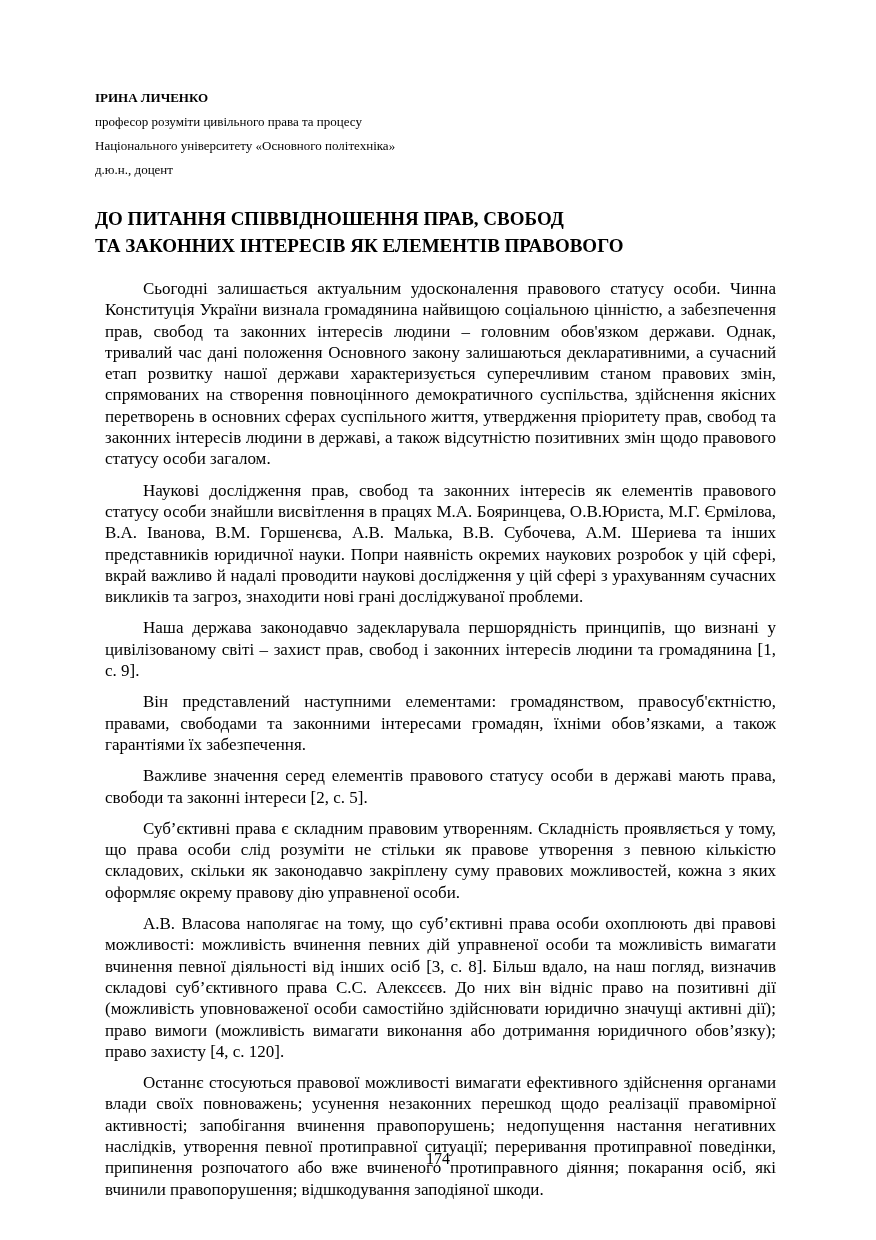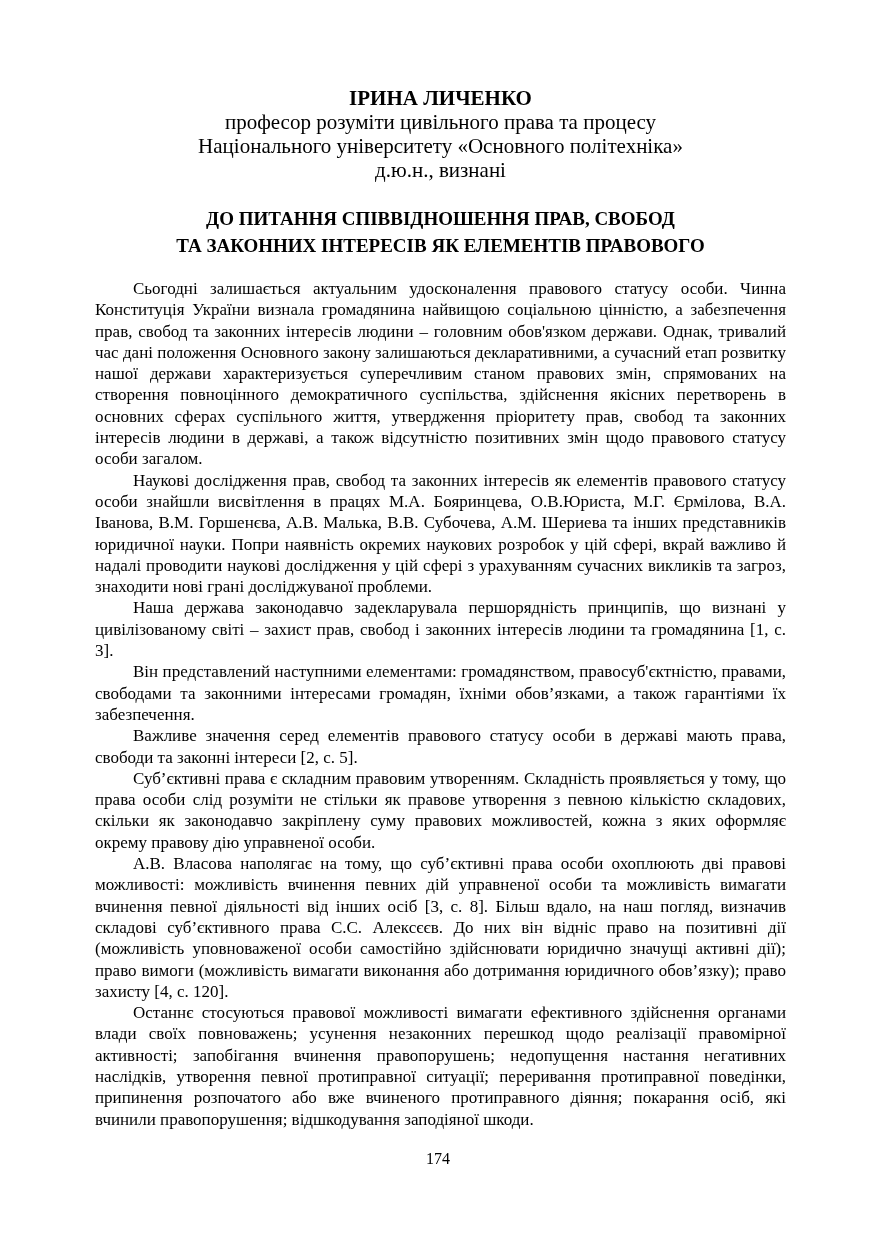--- a/index.html
+++ b/index.html
@@ -14,39 +14,39 @@
     background: #ffffff;
     color: #000000;
     font-family: "Liberation Serif", "DejaVu Serif", serif;
     overflow: hidden;
     box-sizing: border-box;
   }
   .content {
     padding: 86px 90px 0 95px;
   }
   .author-block {
-    text-align: center;
-    font-size: 21px;
+    text-align: left;
+    font-size: 13px;
     line-height: 24px;
   }
   .author-name {
     font-weight: bold;
   }
   .article-title {
     margin-top: 24px;
-    text-align: center;
+    text-align: left;
     font-weight: bold;
     font-size: 19px;
     line-height: 26.5px;
   }
   .body-text {
     margin-top: 19px;
   }
   .body-text p {
-    margin: 0;
+    margin: 10px;
     text-indent: 38px;
     text-align: justify;
     font-size: 17px;
     line-height: 21.3px;
   }
   .page-number {
     position: absolute;
     bottom: 72px;
     left: 0;
     width: 100%;
@@ -57,32 +57,32 @@
 </head>
 <body>
 
 <div class="page">
   <div class="content">
 
     <div class="author-block">
       <div class="author-name">ІРИНА ЛИЧЕНКО</div>
       <div>професор розуміти цивільного права та процесу</div>
       <div>Національного університету «Основного політехніка»</div>
-      <div>д.ю.н., визнані</div>
+      <div>д.ю.н., доцент</div>
     </div>
 
     <div class="article-title">
       <div>ДО ПИТАННЯ СПІВВІДНОШЕННЯ ПРАВ, СВОБОД</div>
       <div>ТА ЗАКОННИХ ІНТЕРЕСІВ ЯК ЕЛЕМЕНТІВ ПРАВОВОГО</div>
     </div>
 
     <div class="body-text">
       <p>Сьогодні залишається актуальним удосконалення правового статусу особи. Чинна Конституція України визнала громадянина найвищою соціальною цінністю, а забезпечення прав, свобод та законних інтересів людини – головним обов'язком держави. Однак, тривалий час дані положення Основного закону залишаються декларативними, а сучасний етап розвитку нашої держави характеризується суперечливим станом правових змін, спрямованих на створення повноцінного демократичного суспільства, здійснення якісних перетворень в основних сферах суспільного життя, утвердження пріоритету прав, свобод та законних інтересів людини в державі, а також відсутністю позитивних змін щодо правового статусу особи загалом.</p>
       <p>Наукові дослідження прав, свобод та законних інтересів як елементів правового статусу особи знайшли висвітлення в працях М.А. Бояринцева, О.В.Юриста, М.Г. Єрмілова, В.А. Іванова, В.М. Горшенєва, А.В. Малька, В.В. Субочева, А.М. Шериева та інших представників юридичної науки. Попри наявність окремих наукових розробок у цій сфері, вкрай важливо й надалі проводити наукові дослідження у цій сфері з урахуванням сучасних викликів та загроз, знаходити нові грані досліджуваної проблеми.</p>
-      <p>Наша держава законодавчо задекларувала першорядність принципів, що визнані у цивілізованому світі – захист прав, свобод і законних інтересів людини та громадянина [1, с. 3].</p>
+      <p>Наша держава законодавчо задекларувала першорядність принципів, що визнані у цивілізованому світі – захист прав, свобод і законних інтересів людини та громадянина [1, с. 9].</p>
       <p>Він представлений наступними елементами: громадянством, правосуб'єктністю, правами, свободами та законними інтересами громадян, їхніми обов’язками, а також гарантіями їх забезпечення.</p>
       <p>Важливе значення серед елементів правового статусу особи в державі мають права, свободи та законні інтереси [2, с. 5].</p>
       <p>Суб’єктивні права є складним правовим утворенням. Складність проявляється у тому, що права особи слід розуміти не стільки як правове утворення з певною кількістю складових, скільки як законодавчо закріплену суму правових можливостей, кожна з яких оформляє окрему правову дію управненої особи.</p>
       <p>А.В. Власова наполягає на тому, що суб’єктивні права особи охоплюють дві правові можливості: можливість вчинення певних дій управненої особи та можливість вимагати вчинення певної діяльності від інших осіб [3, с. 8]. Більш вдало, на наш погляд, визначив складові суб’єктивного права С.С. Алексєєв. До них він відніс право на позитивні дії (можливість уповноваженої особи самостійно здійснювати юридично значущі активні дії); право вимоги (можливість вимагати виконання або дотримання юридичного обов’язку); право захисту [4, с. 120].</p>
       <p>Останнє стосуються правової можливості вимагати ефективного здійснення органами влади своїх повноважень; усунення незаконних перешкод щодо реалізації правомірної активності; запобігання вчинення правопорушень; недопущення настання негативних наслідків, утворення певної протиправної ситуації; переривання протиправної поведінки, припинення розпочатого або вже вчиненого протиправного діяння; покарання осіб, які вчинили правопорушення; відшкодування заподіяної шкоди.</p>
 
     </div>
 
   </div>
 

